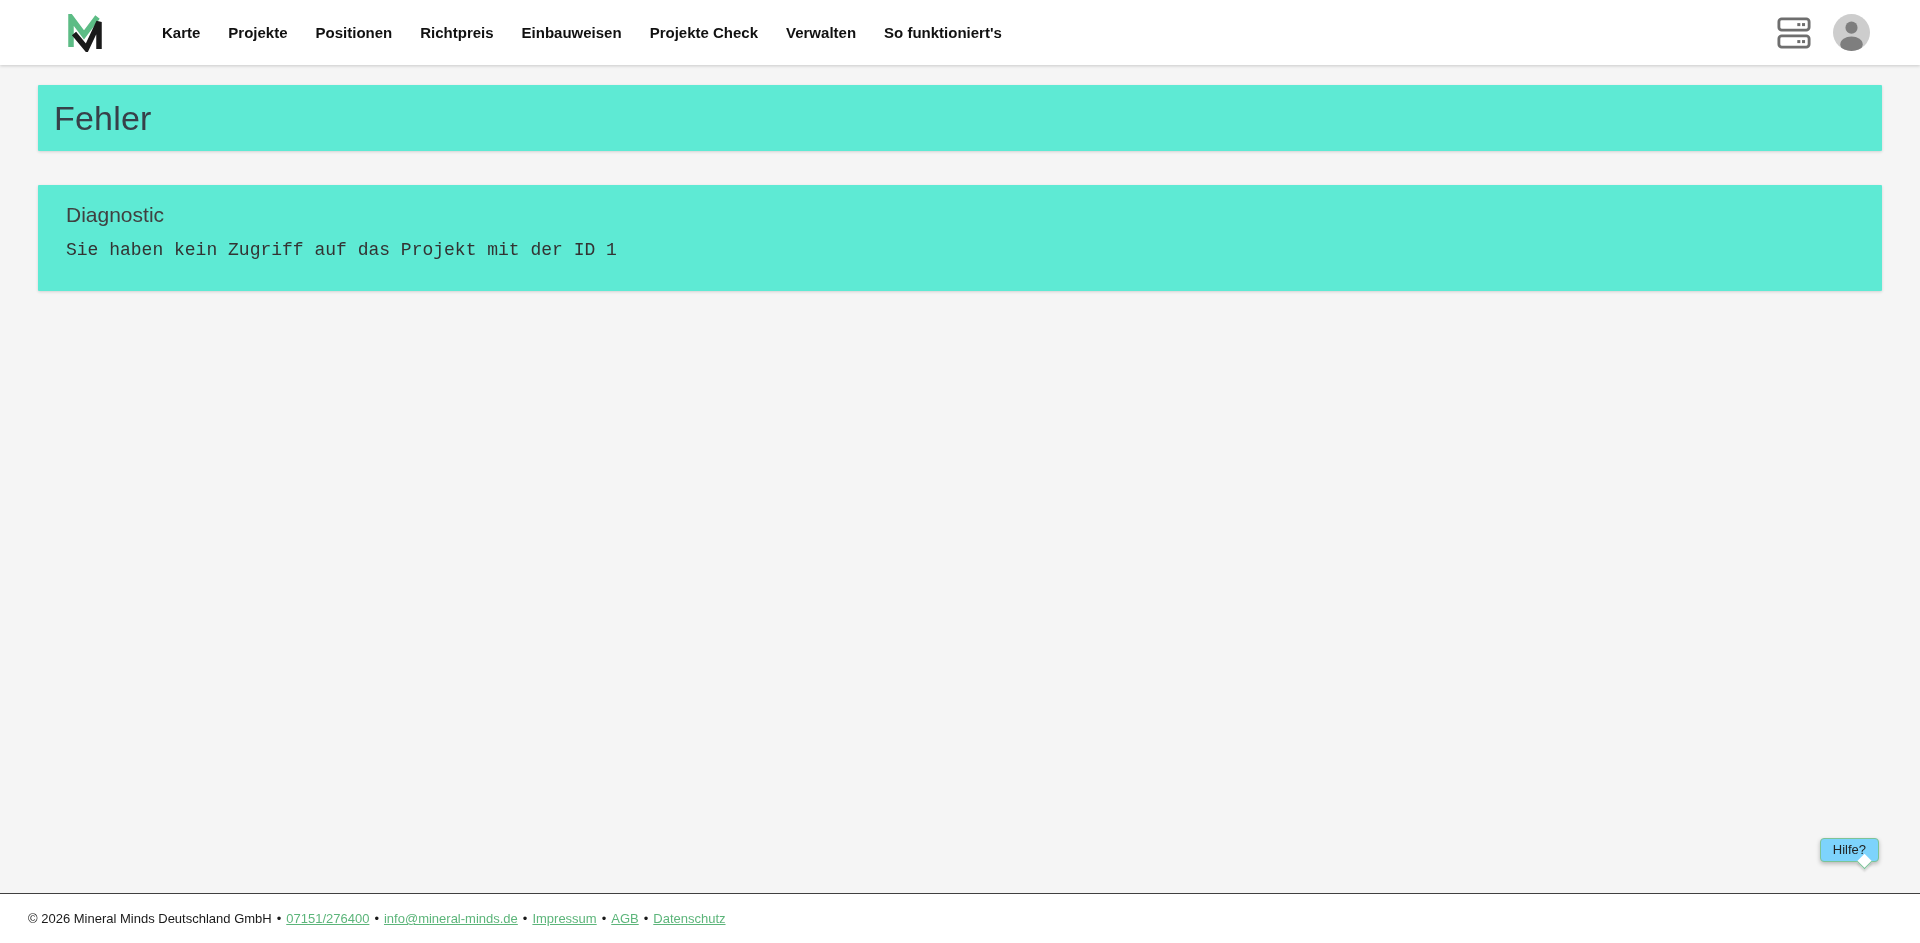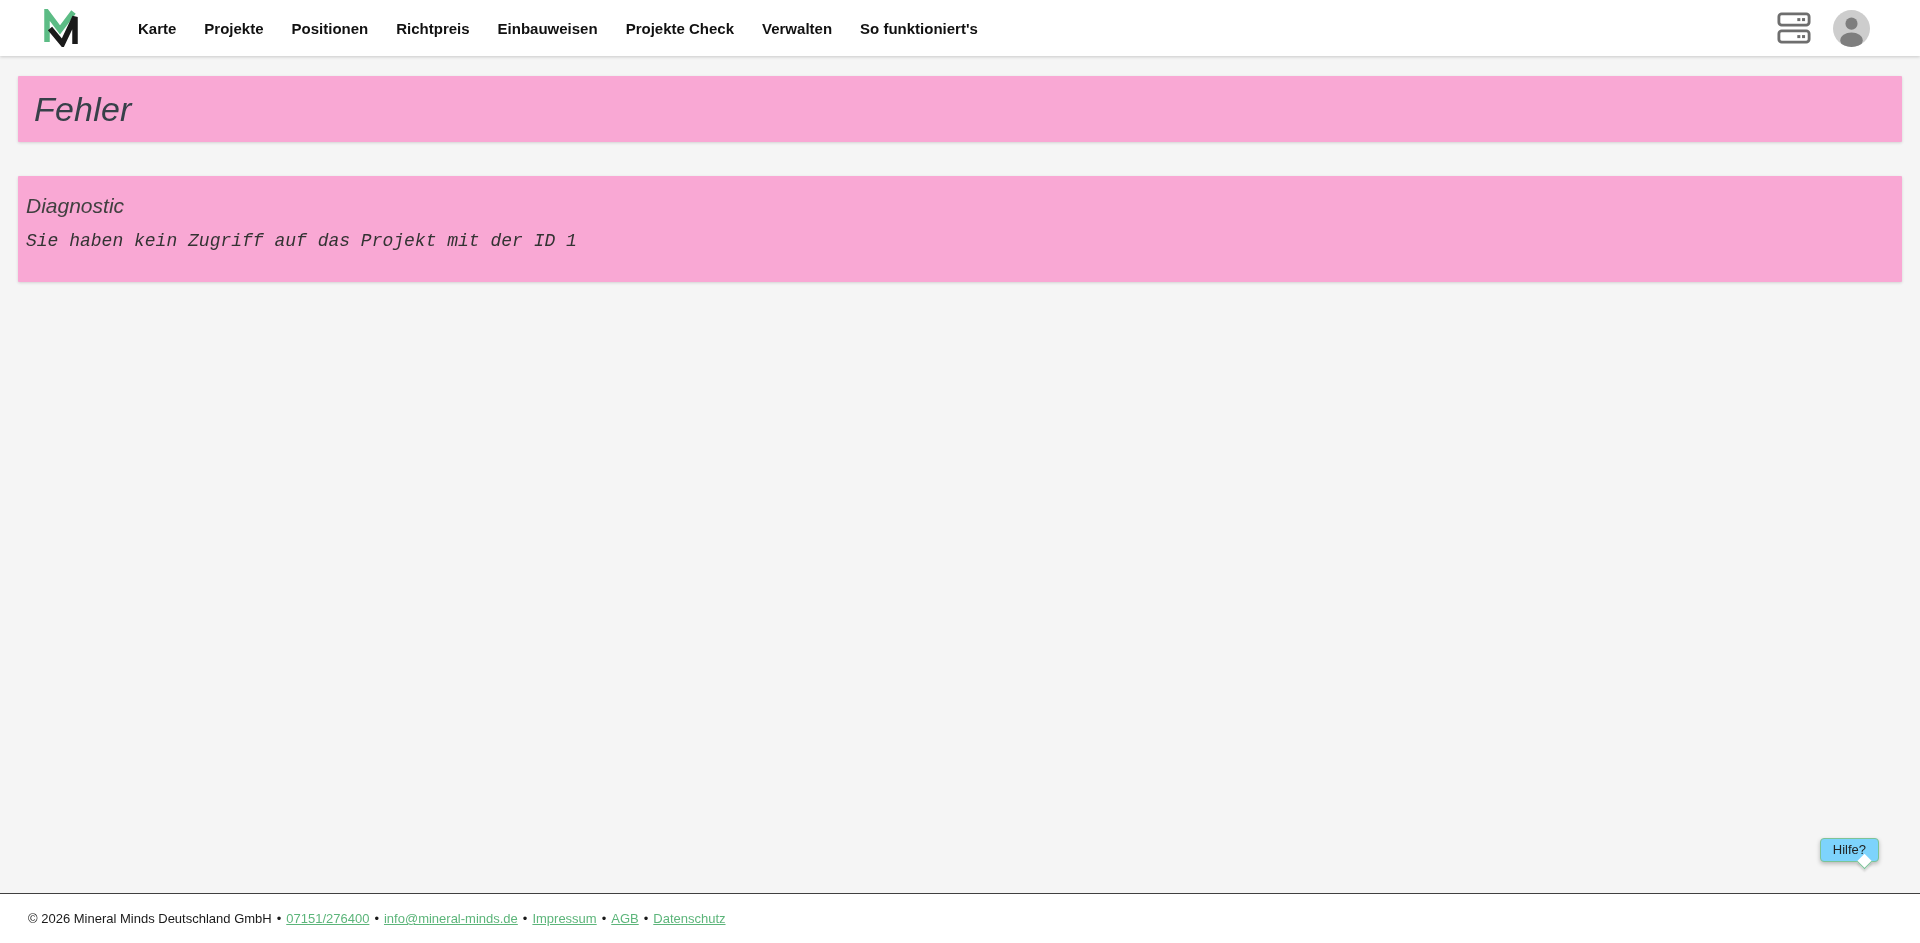--- a/index.html
+++ b/index.html
@@ -9,26 +9,26 @@
     background: #f5f5f5;
     color: #1a1a1a;
     display: flex;
     flex-direction: column;
     overflow: hidden;
     position: relative;
   }
 
   
   .navbar {
-    height: 56px;
+    height: 65px;
     background: #ffffff;
     box-shadow: 0 1px 3px rgba(0,0,0,0.18);
     display: flex;
     align-items: center;
-    padding-left: 44px;
+    padding-left: 68px;
     padding-right: 50px;
     position: relative;
     z-index: 5;
     flex: 0 0 auto;
   }
   .logo { width: 34px; height: 38px; margin-right: 60px; cursor: pointer; display: flex; align-items: center; }
   .nav-links { display: flex; align-items: center; gap: 28px; }
   .nav-link {
     font-size: 15px;
     font-weight: 600;
@@ -38,43 +38,42 @@
     white-space: nowrap;
   }
   .nav-spacer { flex: 1; }
   .icon-btn { background: none; border: none; cursor: pointer; display: flex; align-items: center; padding: 0; }
   .server-btn { margin-right: 22px; }
   .avatar-btn { border-radius: 50%; }
 
   
   .main { flex: 1 1 auto; background: #f5f5f5; position: relative; }
   .card {
-    background: #f9a8d4;
+    background: #5eead4;
     box-shadow: 0 1px 3px rgba(0,0,0,0.14);
-    margin: 0 18px;
+    margin: 0 38px;
     border-radius: 1px;
-    font-style: italic;
   }
   .page-title-card {
     margin-top: 20px;
     height: 66px;
     display: flex;
     align-items: center;
     padding-left: 16px;
   }
   .page-title {
     font-size: 34px;
     font-weight: 400;
     color: #374049;
     letter-spacing: 0.2px;
   }
   .diagnostic-card {
     margin-top: 34px;
     height: 106px;
-    padding: 18px 8px;
+    padding: 18px 28px;
   }
   .diagnostic-title {
     font-size: 21px;
     font-weight: 400;
     color: #404040;
   }
   .diagnostic-message {
     margin-top: 13px;
     font-family: "Liberation Mono", monospace;
     font-size: 18px;

